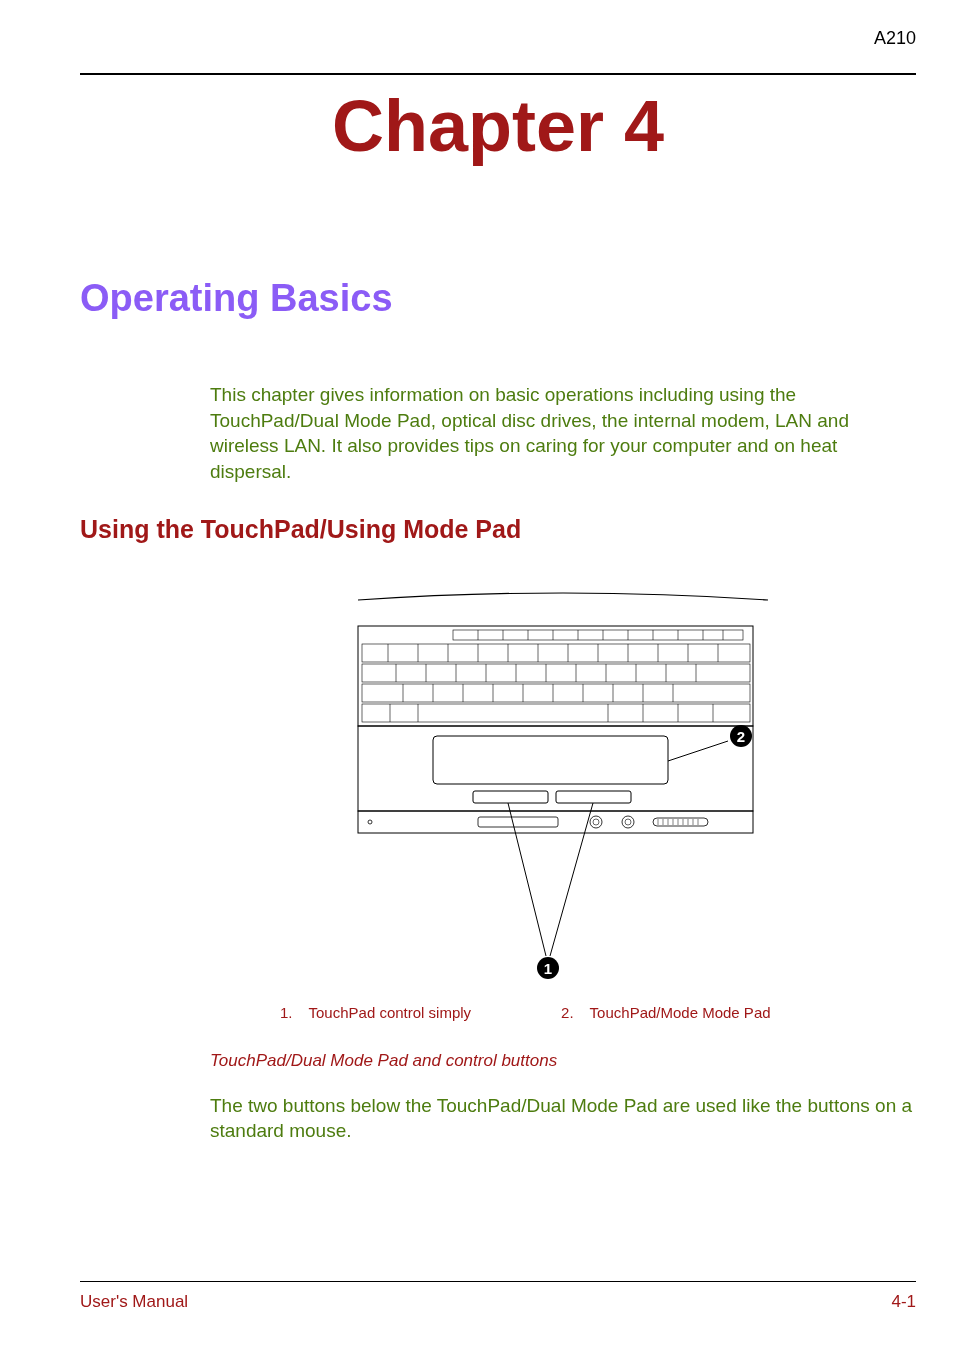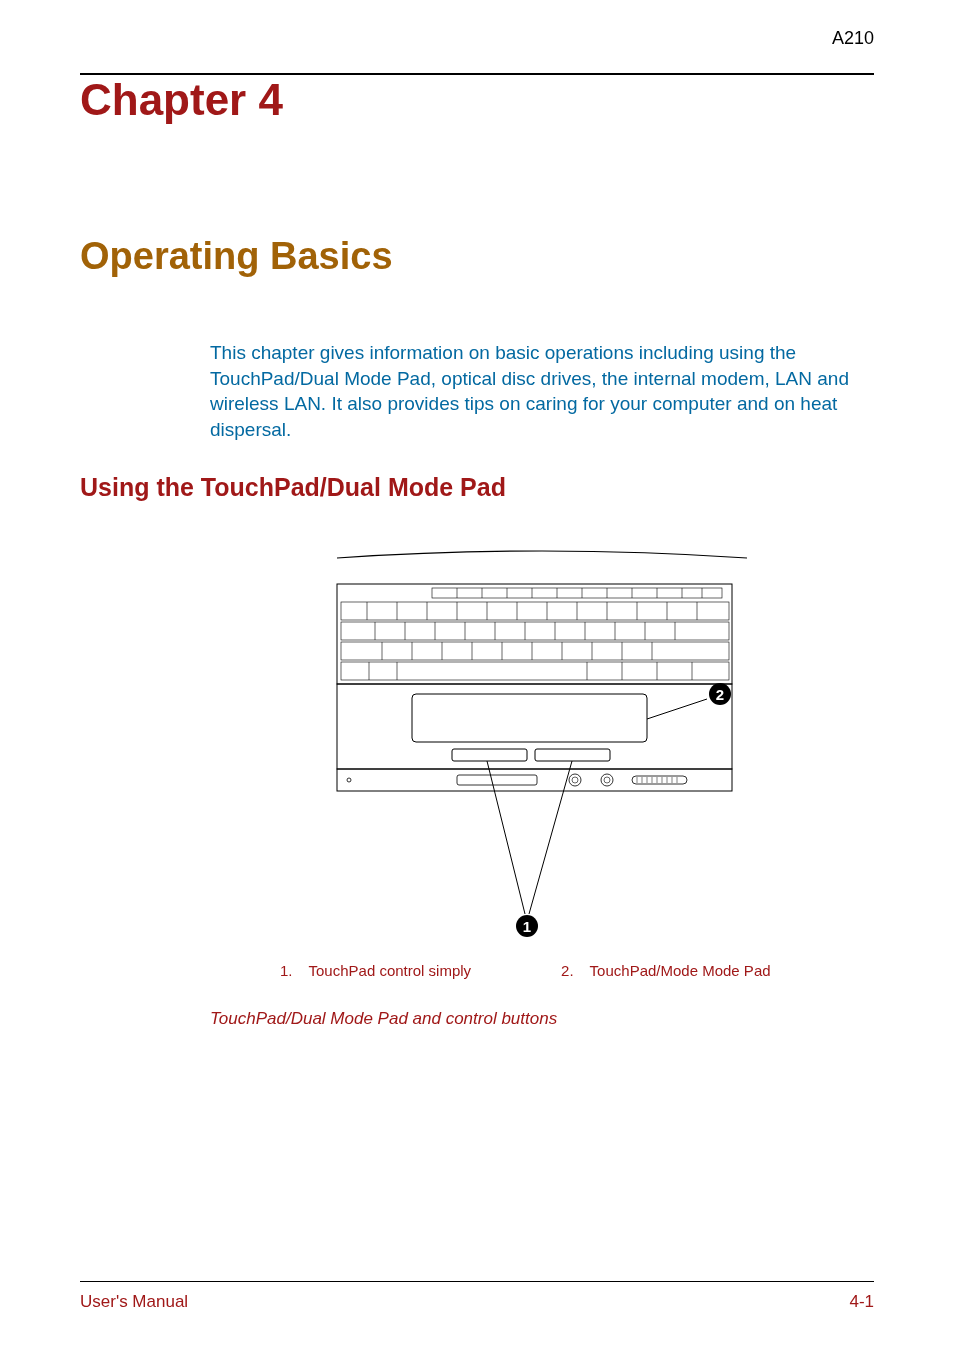--- a/index.html
+++ b/index.html
@@ -9,53 +9,54 @@
     }
     body {
       font-family: Arial, Helvetica, sans-serif;
       background: #fff;
       width: 954px;
       height: 1352px;
       position: relative;
       padding: 0;
     }
     .page {
-      padding: 24px 80px 40px 80px;
+      padding: 24px 38px 40px 80px;
       height: 100%;
       display: flex;
       flex-direction: column;
     }
     .header-line {
       border-top: 2px solid #000;
       margin-top: 18px;
     }
     .model-number {
       text-align: right;
       font-size: 18px;
       color: #000;
       margin-top: 4px;
       margin-bottom: 6px;
     }
     .chapter-title {
-      text-align: left;
-      font-size: 44px;
+      text-align: center;
+      font-size: 72px;
       font-weight: bold;
       color: #a01818;
+      margin-top: 10px;
       margin-bottom: 110px;
     }
     .section-title {
       font-size: 38px;
       font-weight: bold;
-      color: #a16207;
+      color: #8b5cf6;
       margin-bottom: 62px;
     }
     .body-text {
       font-size: 19px;
       line-height: 1.35;
-      color: #0369a1;
+      color: #4d7c0f;
       margin-left: 130px;
       margin-bottom: 30px;
     }
     .subsection-title {
       font-size: 25px;
       font-weight: bold;
       color: #a01818;
       margin-bottom: 24px;
     }
     .figure-container {
@@ -105,21 +106,21 @@
 
 <div class="page">
   <div class="model-number">A210</div>
   <div class="header-line"></div>
   <h1 class="chapter-title">Chapter 4</h1>
 
   <h2 class="section-title">Operating Basics</h2>
 
   <p class="body-text">This chapter gives information on basic operations including using the TouchPad/Dual Mode Pad, optical disc drives, the internal modem, LAN and wireless LAN. It also provides tips on caring for your computer and on heat dispersal.</p>
 
-  <h3 class="subsection-title">Using the TouchPad/Dual Mode Pad</h3>
+  <h3 class="subsection-title">Using the TouchPad/Using Mode Pad</h3>
 
 
   <div class="figure-container">
     <svg class="figure-svg" viewBox="0 0 430 400">
 
       <path d="M 10 14 Q 215 0 420 14" stroke="#000" stroke-width="1.2" fill="none"></path>
 
       <rect x="10" y="40" width="395" height="100" fill="none" stroke="#000" stroke-width="1"></rect>
 
       <g stroke="#000" stroke-width="0.6" fill="none">
@@ -229,18 +230,19 @@
       <span>TouchPad control simply</span>
     </div>
     <div class="legend-item">
       <span>2.</span>
       <span>TouchPad/Mode Mode Pad</span>
     </div>
   </div>
 
   <p class="figure-caption">TouchPad/Dual Mode Pad and control buttons</p>
 
+  <p class="body-text" style="margin-bottom:14px;">The two buttons below the TouchPad/Dual Mode Pad are used like the buttons on a standard mouse.</p>
 
   <div class="footer">
     <span>User's Manual</span>
     <span>4-1</span>
   </div>
 </div>
 
 </body></html>

